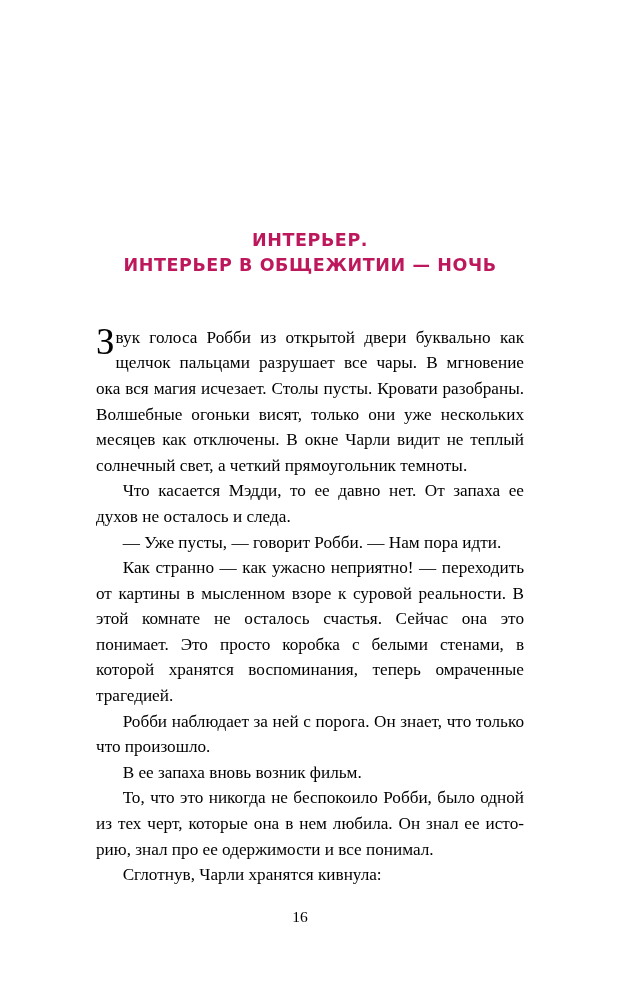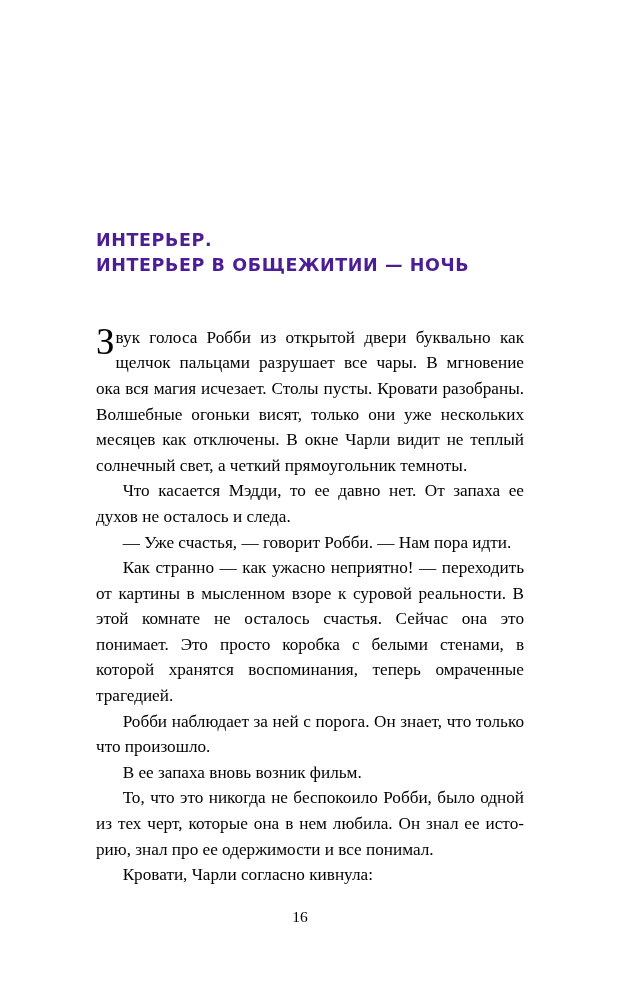--- a/index.html
+++ b/index.html
@@ -30,21 +30,22 @@
     width: 428px;
   }
   .scene-heading {
     font-family: "DejaVu Sans", sans-serif;
     font-weight: bold;
     font-size: 17.5px;
     letter-spacing: 0.6px;
     line-height: 1.45;
     margin: 0;
     padding-top: 228px;
-    color: #4c1d95;
+    color: #be185d;
+    text-align: center;
   }
   .scene-heading .line {
     display: block;
     white-space: nowrap;
   }
   .body-text {
     margin: 0;
     padding-top: 46px;
   }
   p.para {
@@ -84,25 +85,25 @@
   <div class="content">
 
     <h1 class="scene-heading">
       <span class="line">ИНТЕРЬЕР.</span>
       <span class="line">ИНТЕРЬЕР В ОБЩЕЖИТИИ — НОЧЬ</span>
     </h1>
 
     <div class="body-text">
       <p class="para first"><span class="dropcap">З</span><span>вук голоса Робби из открытой двери буквально как щелчок пальцами разрушает все чары. В мгновение ока вся магия исчезает. Столы пусты. Кровати разобраны. Волшебные огоньки висят, только они уже нескольких месяцев как отключены. В окне Чарли видит не теплый солнечный свет, а четкий прямоугольник темноты.</span></p>
       <p class="para">Что касается Мэдди, то ее давно нет. От запаха ее духов не осталось и следа.</p>
-      <p class="para">— Уже счастья, — говорит Робби. — Нам пора идти.</p>
+      <p class="para">— Уже пусты, — говорит Робби. — Нам пора идти.</p>
       <p class="para">Как странно — как ужасно неприятно! — перехо­дить от картины в мысленном взоре к суровой реаль­ности. В этой комнате не осталось счастья. Сейчас она это понимает. Это просто коробка с белыми стенами, в которой хранятся воспоминания, теперь омраченные трагедией.</p>
       <p class="para">Робби наблюдает за ней с порога. Он знает, что толь­ко что произошло.</p>
       <p class="para">В ее запаха вновь возник фильм.</p>
       <p class="para">То, что это никогда не беспокоило Робби, было одной из тех черт, которые она в нем любила. Он знал ее исто­рию, знал про ее одержимости и все понимал.</p>
-      <p class="para">Кровати, Чарли согласно кивнула:</p>
+      <p class="para">Сглотнув, Чарли хранятся кивнула:</p>
     </div>
 
   </div>
 
   <div class="page-number">16</div>
 
 </div>
 
 </body></html>

